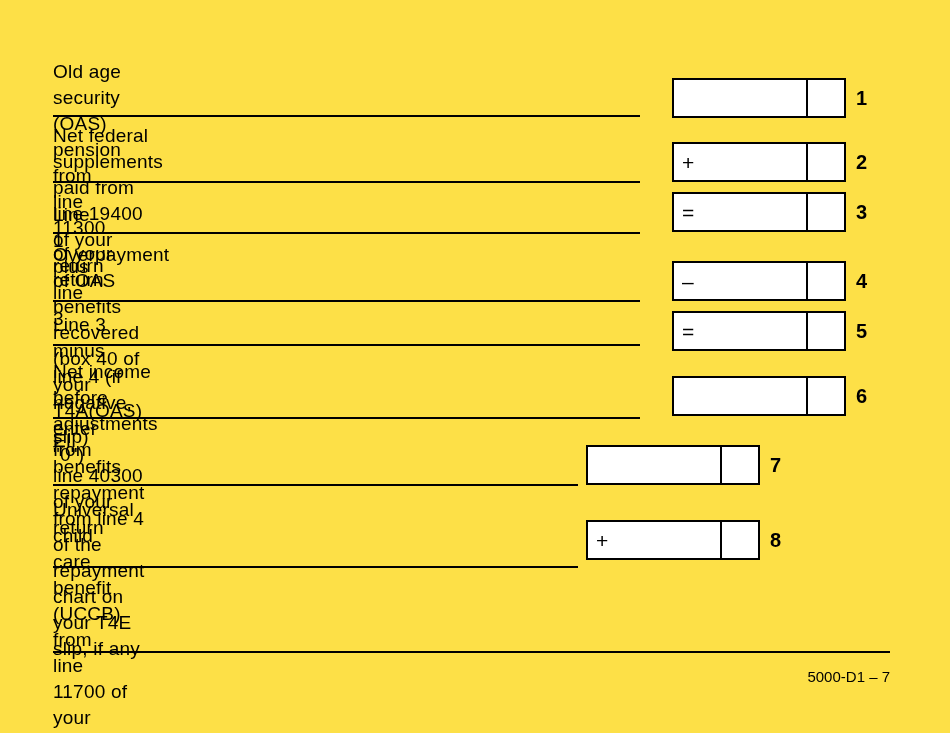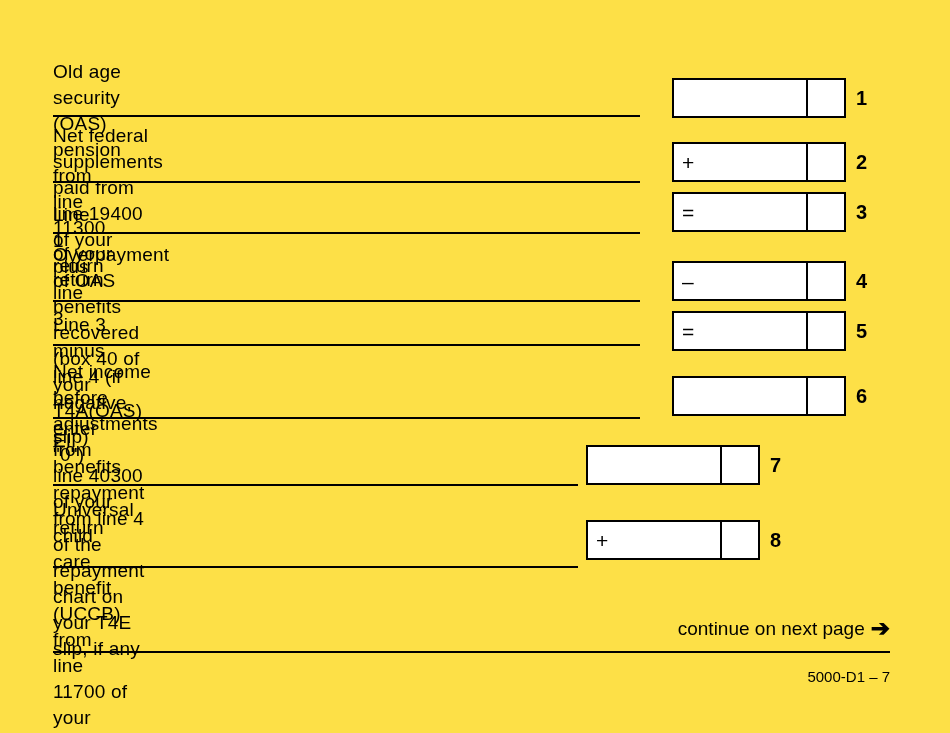--- a/index.html
+++ b/index.html
@@ -227,19 +227,18 @@
   </div>
   <div class="rule short" style="top:566px;"></div>
   <div class="amount-box" style="left:586px; top:520px;">
     <span class="operator">+</span>
     <span class="dollars-field"></span>
     <span class="cents-divider"></span>
     <span class="cents-field"></span>
   </div>
   <div class="line-no" style="left:770px; top:530px;">8</div>
 
-  <div class="continue"><span>continue on next page</span><span class="arrow">➔</span></div>
 
   <div class="footer-rule"></div>
 
   <div class="page-code">5000-D1 – 7</div>
 
 </div>
 
 </body></html>

